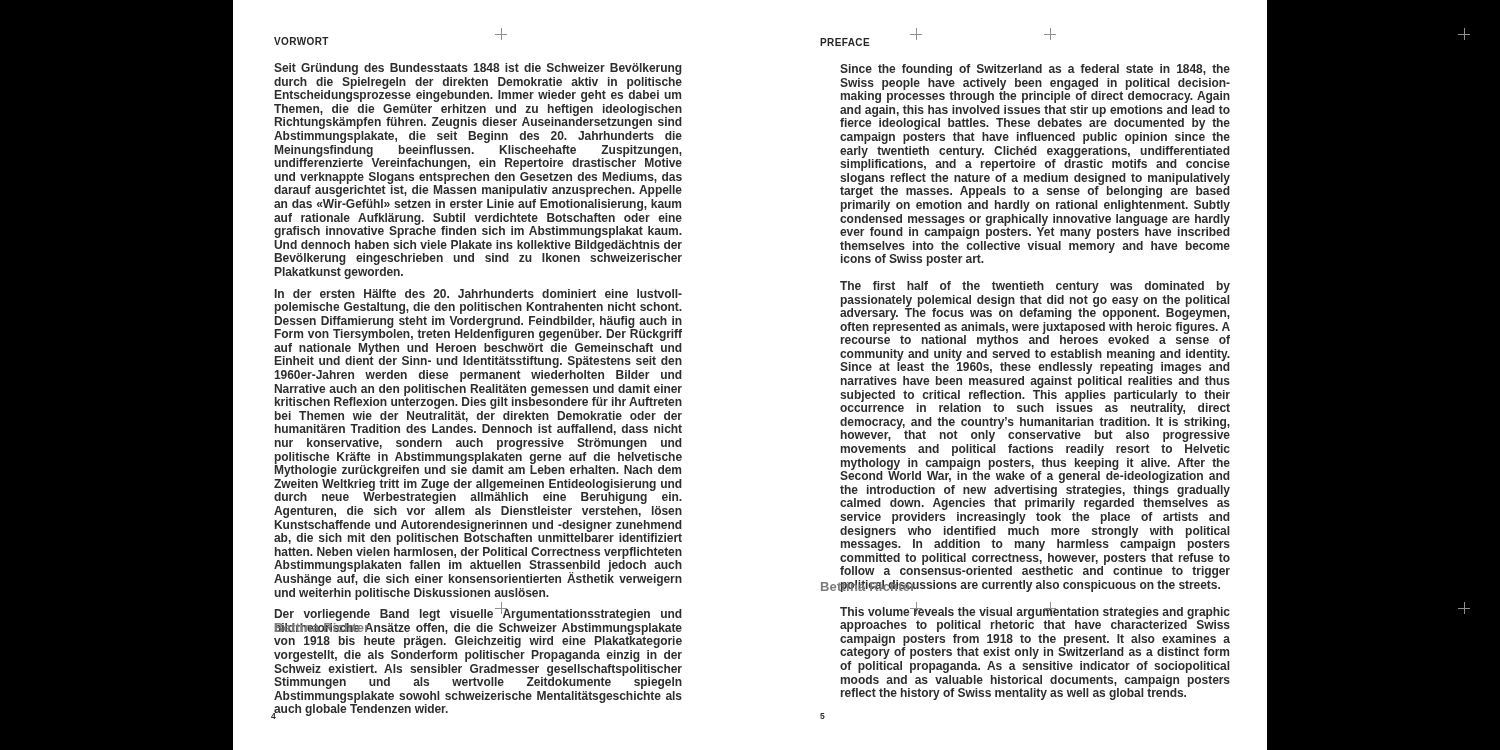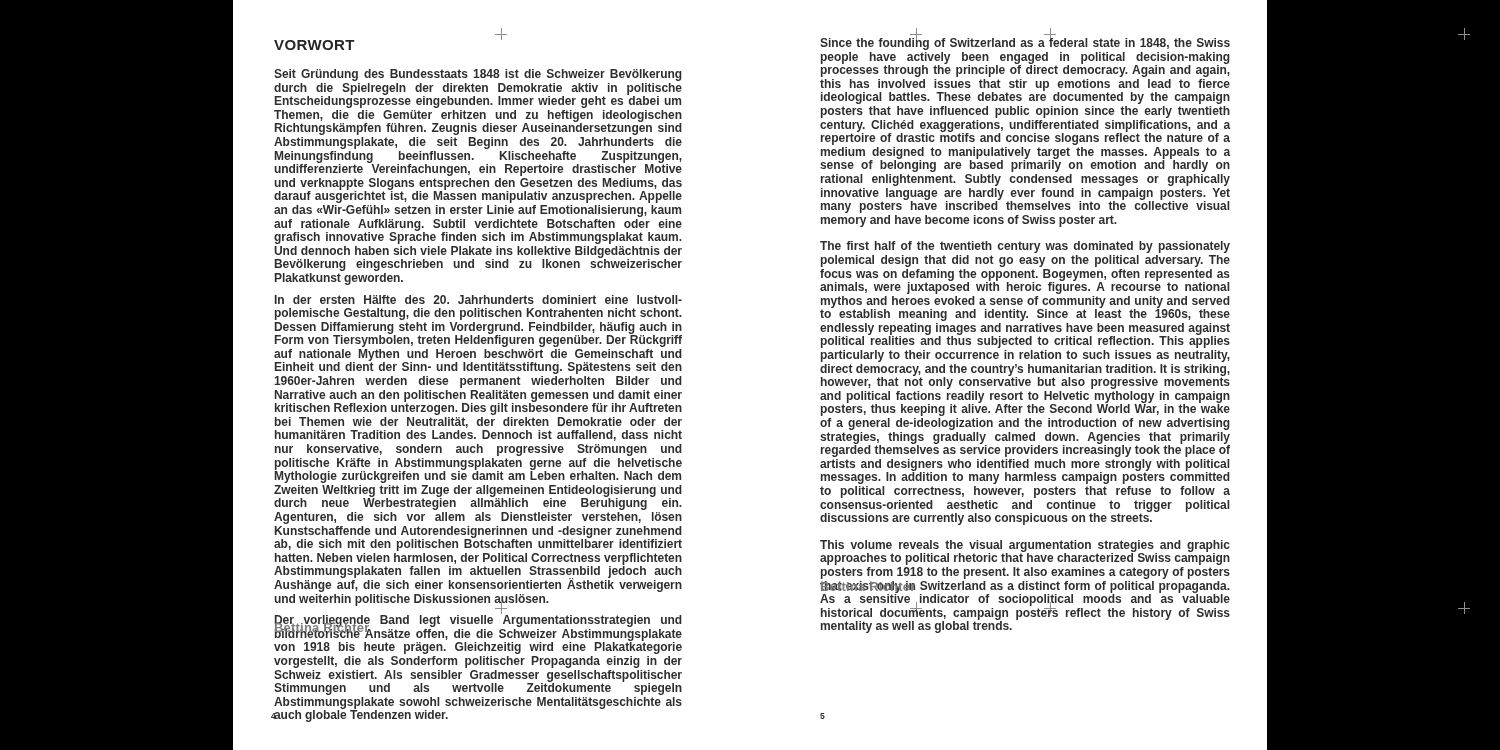--- a/index.html
+++ b/index.html
@@ -7,30 +7,30 @@
     position:relative; width:1500px; height:750px; background:#000000;
     overflow:hidden; font-family:"Liberation Sans", sans-serif;
   }
   .spread { position:absolute; left:233px; top:0; width:1034px; height:750px; background:#ffffff; }
 
   .column { position:absolute; color:#2e2e2e; }
   .col-left  { left:274px; top:36px;  width:408px; }
   .col-right { left:820px; top:37px;  width:410px; }
 
   .heading {
-    font-size:15px; font-weight:700; letter-spacing:.4px;
+    font-size:10px; font-weight:700; letter-spacing:.4px;
     margin:0 0 15px 0; color:#262626;
   }
   .body-text p {
     font-size:12px; font-weight:700; line-height:13.6px;
     text-align:justify; text-justify:inter-word;
     letter-spacing:-0.05px; margin:0 0 8px 0; color:#2e2e2e;
     hyphens:auto; -webkit-hyphens:auto;
   }
-  .col-right .body-text p { margin-bottom:13px; }
+  .col-right .body-text p { margin-bottom:13px;margin-left:20px; }
 
   .signature { position:absolute; font-size:13px; font-weight:700; color:#7d7d7d; letter-spacing:.2px; }
   .sig-left  { left:274px; top:620px; }
   .sig-right { left:820px; top:579px; }
 
   .page-num { position:absolute; font-size:8.5px; font-weight:700; color:#2e2e2e; }
   .pn-left  { left:271px; top:711px; }
   .pn-right { left:820px; top:711px; }
 
   .crop { position:absolute; width:12px; height:12px; }
@@ -66,20 +66,21 @@
     <div class="body-text">
       <p>Seit Gründung des Bundesstaats 1848 ist die Schweizer Bevölkerung durch die Spielregeln der direkten Demokratie aktiv in politische Entscheidungsprozesse eingebunden. Immer wieder geht es dabei um Themen, die die Gemüter erhitzen und zu heftigen ideologischen Richtungskämpfen führen. Zeugnis dieser Auseinandersetzungen sind Abstimmungsplakate, die seit Beginn des 20. Jahrhunderts die Meinungsfindung beeinflussen. Klischeehafte Zuspitzungen, undifferenzierte Vereinfachungen, ein Repertoire drastischer Motive und verknappte Slogans entsprechen den Gesetzen des Mediums, das darauf ausgerichtet ist, die Massen manipulativ anzusprechen. Appelle an das «Wir-Gefühl» setzen in erster Linie auf Emotionalisierung, kaum auf rationale Aufklärung. Subtil verdichtete Botschaften oder eine grafisch innovative Sprache finden sich im Abstimmungsplakat kaum. Und dennoch haben sich viele Plakate ins kollektive Bildgedächtnis der Bevölkerung eingeschrieben und sind zu Ikonen schweizerischer Plakatkunst geworden.</p>
       <p>In der ersten Hälfte des 20. Jahrhunderts dominiert eine lustvoll-polemische Gestaltung, die den politischen Kontrahenten nicht schont. Dessen Diffamierung steht im Vordergrund. Feindbilder, häufig auch in Form von Tiersymbolen, treten Heldenfiguren gegenüber. Der Rückgriff auf nationale Mythen und Heroen beschwört die Gemeinschaft und Einheit und dient der Sinn- und Identitätsstiftung. Spätestens seit den 1960er-Jahren werden diese permanent wiederholten Bilder und Narrative auch an den politischen Realitäten gemessen und damit einer kritischen Reflexion unterzogen. Dies gilt insbesondere für ihr Auftreten bei Themen wie der Neutralität, der direkten Demokratie oder der humanitären Tradition des Landes. Dennoch ist auffallend, dass nicht nur konservative, sondern auch progressive Strömungen und politische Kräfte in Abstimmungsplakaten gerne auf die helvetische Mythologie zurückgreifen und sie damit am Leben erhalten. Nach dem Zweiten Weltkrieg tritt im Zuge der allgemeinen Entideologisierung und durch neue Werbestrategien allmählich eine Beruhigung ein. Agenturen, die sich vor allem als Dienstleister verstehen, lösen Kunstschaffende und Autorendesignerinnen und -designer zunehmend ab, die sich mit den politischen Botschaften unmittelbarer identifiziert hatten. Neben vielen harmlosen, der Political Correctness verpflichteten Abstimmungsplakaten fallen im aktuellen Strassenbild jedoch auch Aushänge auf, die sich einer konsensorientierten Ästhetik verweigern und weiterhin politische Diskussionen auslösen.</p>
       <p>Der vorliegende Band legt visuelle Argumentationsstrategien und bildrhetorische Ansätze offen, die die Schweizer Abstimmungsplakate von 1918 bis heute prägen. Gleichzeitig wird eine Plakatkategorie vorgestellt, die als Sonderform politischer Propaganda einzig in der Schweiz existiert. Als sensibler Gradmesser gesellschaftspolitischer Stimmungen und als wertvolle Zeitdokumente spiegeln Abstimmungsplakate sowohl schweizerische Mentalitätsgeschichte als auch globale Tendenzen wider.</p>
     </div>
   </div>
   <div class="signature sig-left">Bettina Richter</div>
   <div class="page-num pn-left">4</div>
 
   <div class="column col-right" lang="en">
+    <h2 class="heading">PREFACE</h2>
     <div class="body-text">
       <p>Since the founding of Switzerland as a federal state in 1848, the Swiss people have actively been engaged in political decision-making processes through the principle of direct democracy. Again and again, this has involved issues that stir up emotions and lead to fierce ideological battles. These debates are documented by the campaign posters that have influenced public opinion since the early twentieth century. Clichéd exaggerations, undifferentiated simplifications, and a repertoire of drastic motifs and concise slogans reflect the nature of a medium designed to manipulatively target the masses. Appeals to a sense of belonging are based primarily on emotion and hardly on rational enlightenment. Subtly condensed messages or graphically innovative language are hardly ever found in campaign posters. Yet many posters have inscribed themselves into the collective visual memory and have become icons of Swiss poster art.</p>
       <p>The first half of the twentieth century was dominated by passionately polemical design that did not go easy on the political adversary. The focus was on defaming the opponent. Bogeymen, often represented as animals, were juxtaposed with heroic figures. A recourse to national mythos and heroes evoked a sense of community and unity and served to establish meaning and identity. Since at least the 1960s, these endlessly repeating images and narratives have been measured against political realities and thus subjected to critical reflection. This applies particularly to their occurrence in relation to such issues as neutrality, direct democracy, and the country’s humanitarian tradition. It is striking, however, that not only conservative but also progressive movements and political factions readily resort to Helvetic mythology in campaign posters, thus keeping it alive. After the Second World War, in the wake of a general de-ideologization and the introduction of new advertising strategies, things gradually calmed down. Agencies that primarily regarded themselves as service providers increasingly took the place of artists and designers who identified much more strongly with political messages. In addition to many harmless campaign posters committed to political correctness, however, posters that refuse to follow a consensus-oriented aesthetic and continue to trigger political discussions are currently also conspicuous on the streets.</p>
       <p>This volume reveals the visual argumentation strategies and graphic approaches to political rhetoric that have characterized Swiss campaign posters from 1918 to the present. It also examines a category of posters that exist only in Switzerland as a distinct form of political propaganda. As a sensitive indicator of sociopolitical moods and as valuable historical documents, campaign posters reflect the history of Swiss mentality as well as global trends.</p>
     </div>
   </div>
   <div class="signature sig-right">Bettina Richter</div>
   <div class="page-num pn-right">5</div>
 </div>
 

